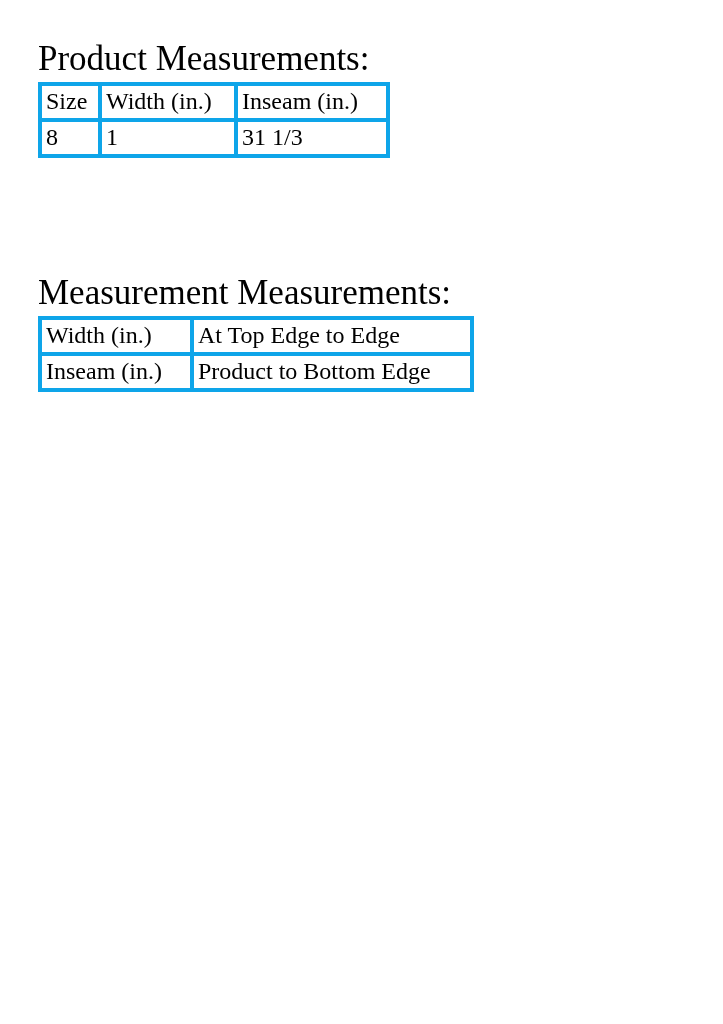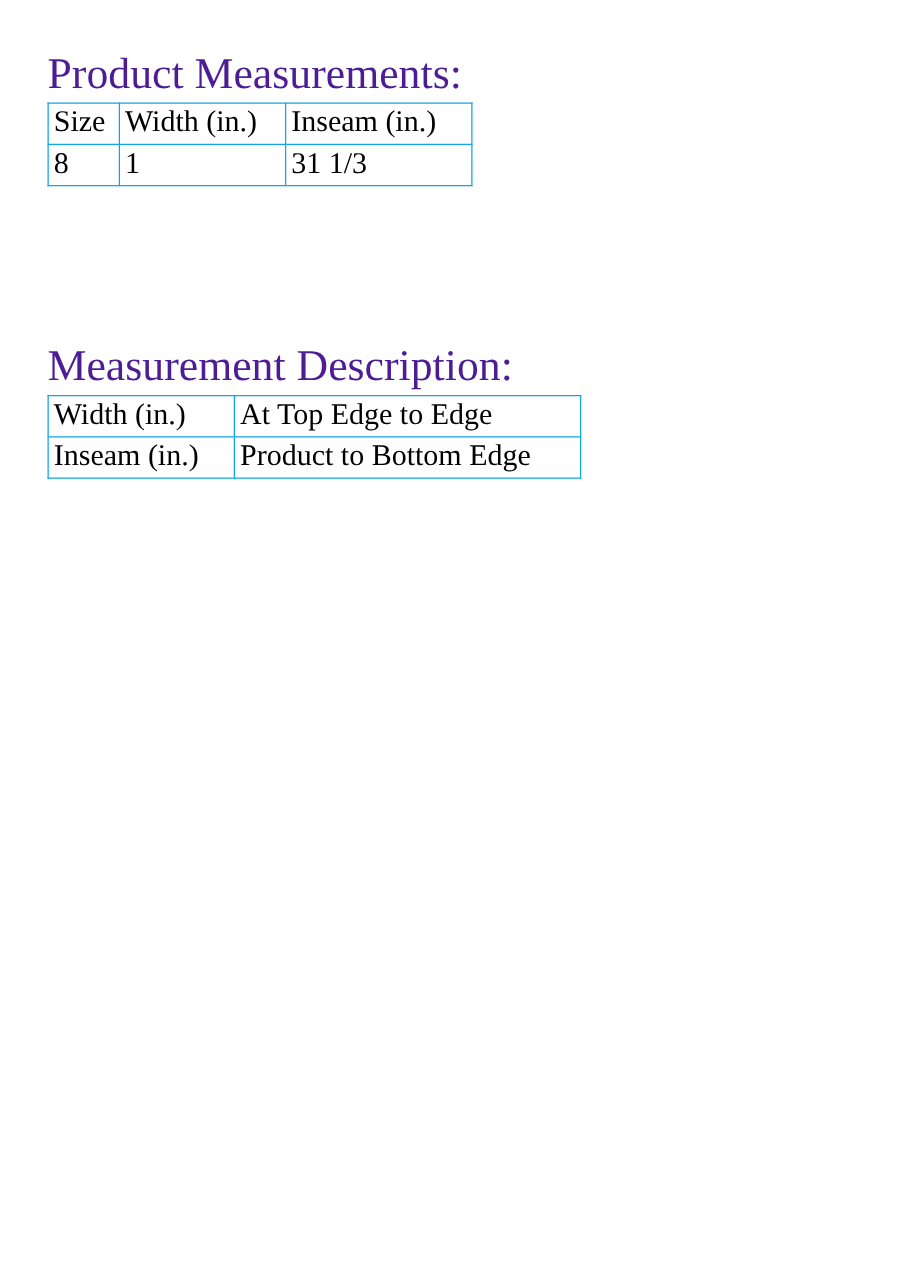--- a/index.html
+++ b/index.html
@@ -24,34 +24,34 @@
     background: #ffffff;
   }
   .section {
     position: absolute;
   }
   .section-title {
     font-family: "Liberation Serif", serif;
     font-size: 35px;
     line-height: 38px;
     font-weight: normal;
-    color: #4c1d95;
+    color: #000000;
     margin: 0 0 4px 0;
     white-space: nowrap;
   }
   table.meas {
     border-collapse: collapse;
     table-layout: auto;
     font-family: "Liberation Serif", serif;
     font-size: 24px;
     line-height: 26px;
     color: #000000;
   }
   table.meas td, table.meas th {
-    border: 1px solid #0ea5e9;
+    border: 4px solid #0ea5e9;
     padding: 2px 4px 4px 4px;
     text-align: left;
     font-weight: normal;
     vertical-align: top;
     white-space: nowrap;
   }
   
   #product-measurements-table td:nth-child(1),
   #product-measurements-table th:nth-child(1) { min-width: 48px; }
   #product-measurements-table td:nth-child(2),
@@ -85,21 +85,21 @@
         <tr>
           <td>8</td>
           <td>1</td>
           <td>31 1/3</td>
         </tr>
       </tbody>
     </table>
   </div>
 
   <div class="section" id="description-section">
-    <h1 class="section-title">Measurement Description:</h1>
+    <h1 class="section-title">Measurement Measurements:</h1>
     <table class="meas" id="measurement-description-table">
       <tbody>
         <tr>
           <td>Width (in.)</td>
           <td>At Top Edge to Edge</td>
         </tr>
         <tr>
           <td>Inseam (in.)</td>
           <td>Product to Bottom Edge</td>
         </tr>

